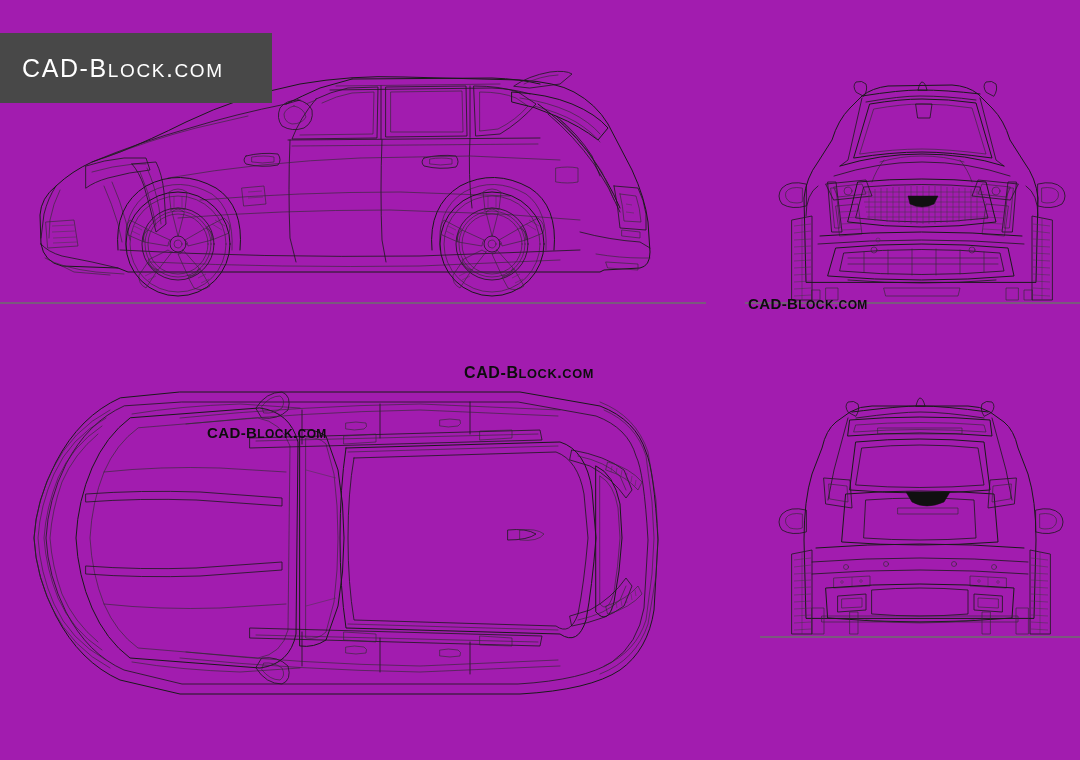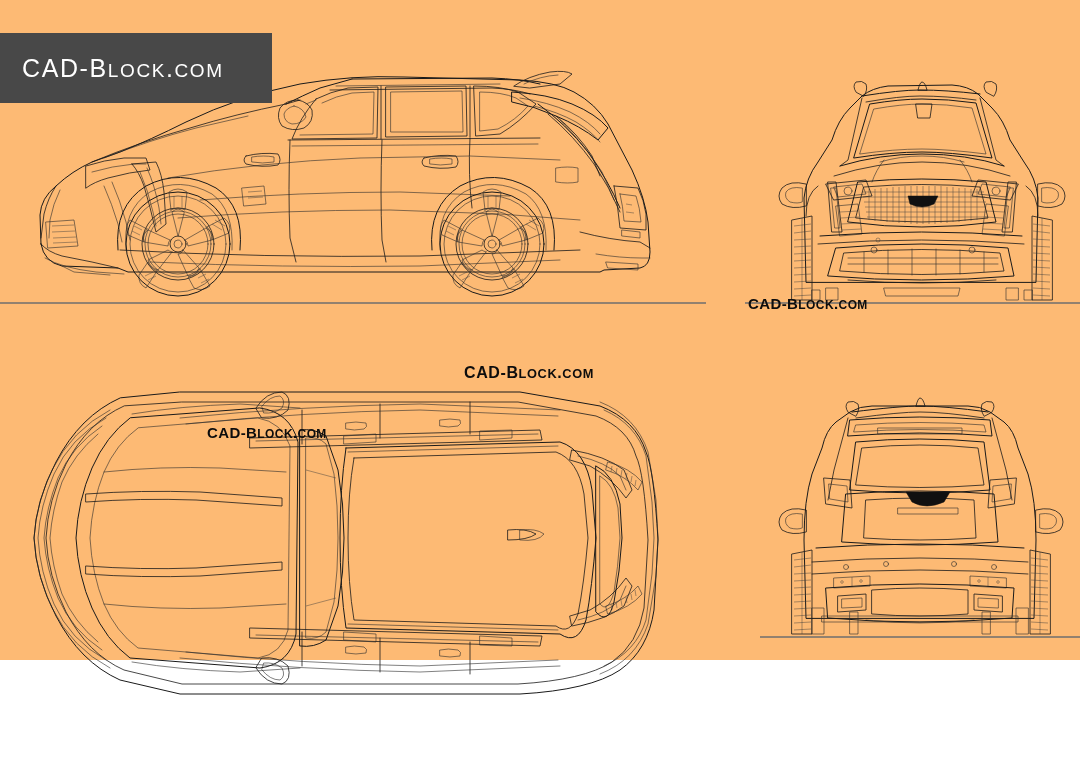--- a/index.html
+++ b/index.html
@@ -1,18 +1,18 @@
 <!DOCTYPE html>
 <html><head>
 <meta charset="utf-8">
 <title>CAD Block Drawing</title>
 <style>
   html,body{margin:0;padding:0;background:#ffffff;}
   body{width:1080px;height:760px;overflow:hidden;font-family:"Liberation Sans",sans-serif;}
-  #sheet{position:relative;width:1080px;height:660px;background:#fdba74;}
+  #sheet{position:relative;width:1080px;height:760px;background:#a21caf;}
   svg.cad{position:absolute;left:0;top:0;width:1080px;height:760px;}
   .ln{fill:none;stroke:#1a1a1a;stroke-width:1;stroke-linejoin:round;stroke-linecap:round;}
   .ln2{fill:none;stroke:#1a1a1a;stroke-width:0.8;stroke-linejoin:round;stroke-linecap:round;}
   .thin{fill:none;stroke:#2b2b2b;stroke-width:0.6;stroke-linejoin:round;stroke-linecap:round;}
   .hair{fill:none;stroke:#3a3a3a;stroke-width:0.45;}
   .ground{fill:none;stroke:#6e6e6e;stroke-width:1.6;stroke-linecap:butt;}
   .dark{fill:#101010;stroke:#101010;stroke-width:0.5;}
   
   #logo-banner{
     position:absolute;left:0;top:33px;width:272px;height:70px;

